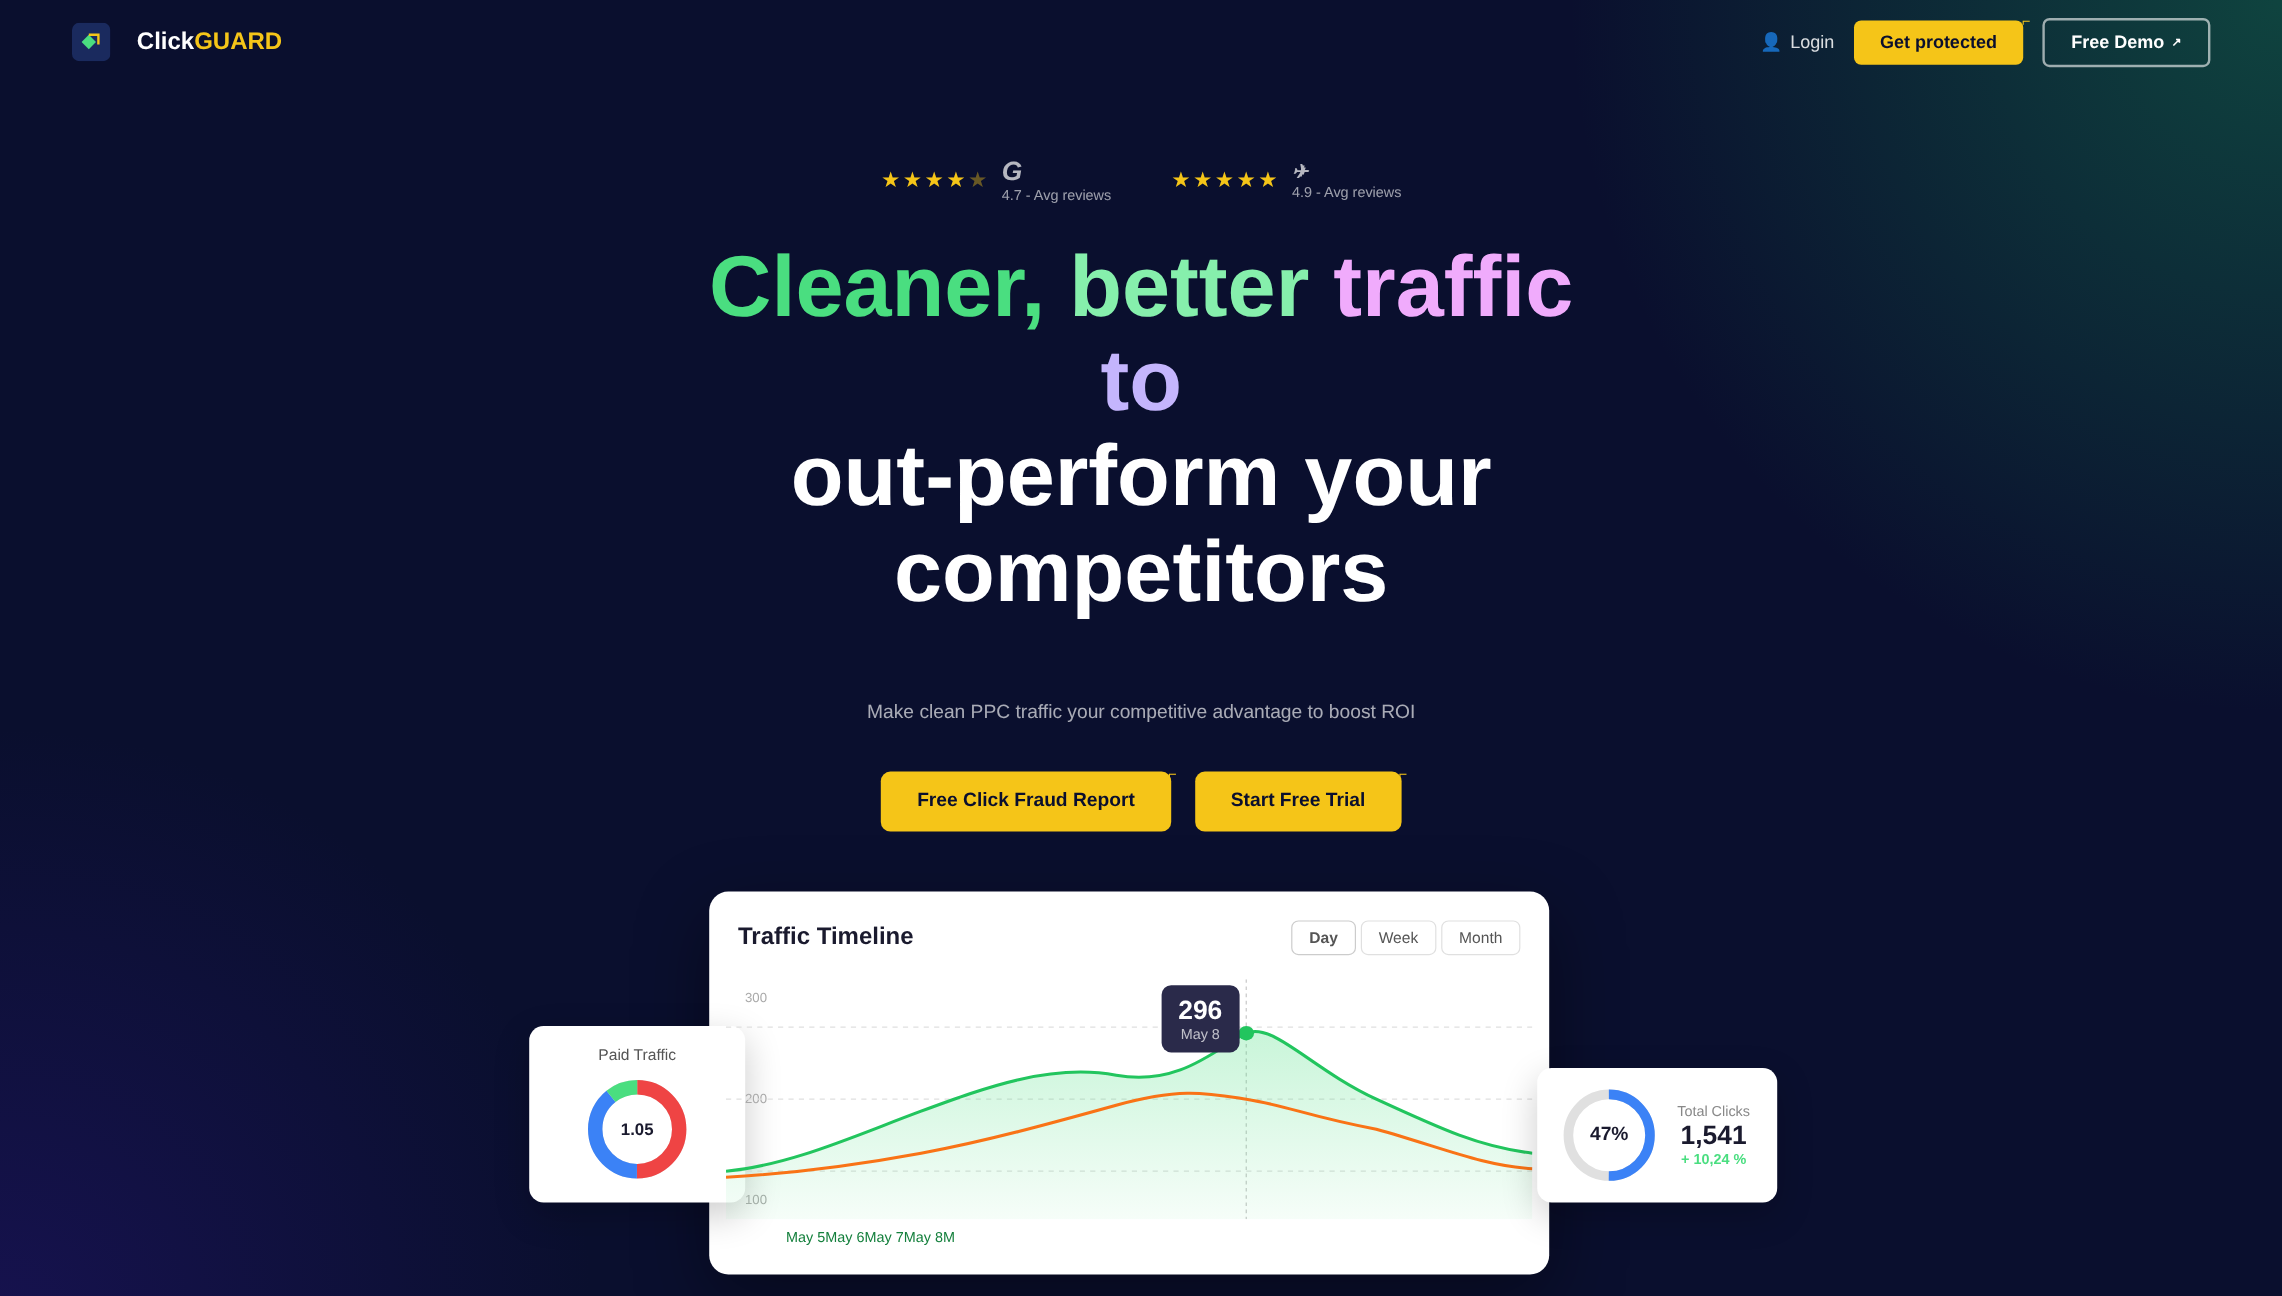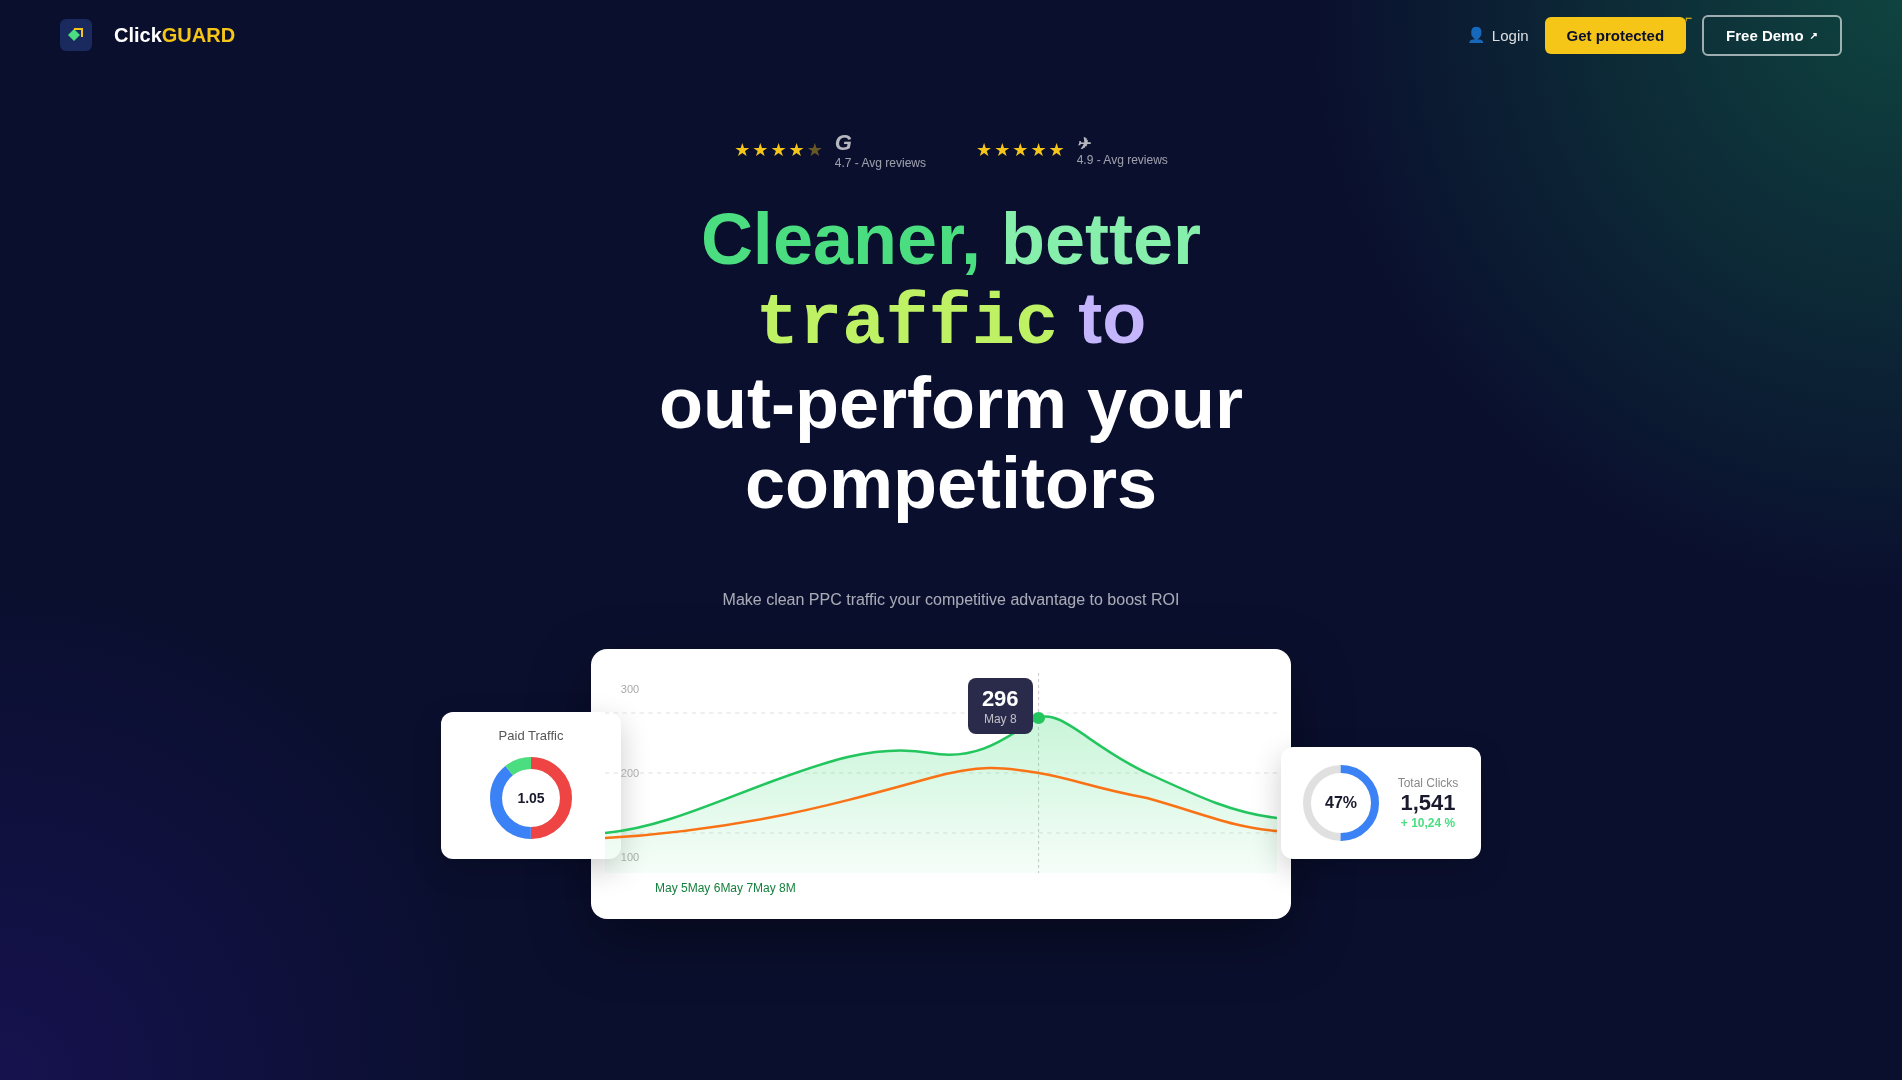--- a/index.html
+++ b/index.html
@@ -160,21 +160,21 @@
 
     .hero-heading {
       font-size: 72px;
       font-weight: 800;
       line-height: 1.1;
       margin-bottom: 20px;
       max-width: 800px;
     }
     .hero-heading .word-cleaner { color: #4ade80; }
     .hero-heading .word-better { color: #86efac; }
-    .hero-heading .word-traffic { color: #bef264; font-family: Liberation Mono, monospace; }
+    .hero-heading .word-traffic { color: #f0abfc; }
     .hero-heading .word-to { color: #c4b5fd; }
     .hero-heading .line2 { color: white; display: block; }
 
     .hero-subtitle {
       color: rgba(255,255,255,0.65);
       font-size: 16px;
       margin-bottom: 40px;
       margin-top: 48px;
     }
 
@@ -454,20 +454,24 @@
     <span class="word-better">better</span>
     <span> </span>
     <span class="word-traffic">traffic</span>
     <span> </span>
     <span class="word-to">to</span>
     <span class="line2">out-perform your competitors</span>
   </h1>
 
   <p class="hero-subtitle">Make clean PPC traffic your competitive advantage to boost ROI</p>
 
+  <div class="hero-buttons">
+    <button class="btn-fraud">Free Click Fraud Report</button>
+    <button class="btn-trial">Start Free Trial</button>
+  </div>
 
   <div class="dashboard-preview">
 
     <div class="paid-traffic-card">
       <div class="paid-traffic-title">Paid Traffic</div>
       <div class="donut-container">
         <svg viewBox="0 0 90 90" width="90" height="90">
 
           <circle cx="45" cy="45" r="35" fill="none" stroke="#e0e0e0" stroke-width="12"></circle>
 
@@ -475,20 +479,28 @@
 
           <circle cx="45" cy="45" r="35" fill="none" stroke="#3b82f6" stroke-width="12" stroke-dasharray="86 134" stroke-dashoffset="-110" transform="rotate(-90 45 45)"></circle>
 
           <circle cx="45" cy="45" r="35" fill="none" stroke="#4ade80" stroke-width="12" stroke-dasharray="24 196" stroke-dashoffset="-196" transform="rotate(-90 45 45)"></circle>
         </svg>
         <div class="donut-center">1.05</div>
       </div>
     </div>
 
     <div class="main-card">
+      <div class="card-header">
+        <span class="card-title">Traffic Timeline</span>
+        <div class="time-tabs">
+          <button class="time-tab active">Day</button>
+          <button class="time-tab">Week</button>
+          <button class="time-tab">Month</button>
+        </div>
+      </div>
 
       <div style="position:relative; display:flex; gap:10px;">
 
         <div class="y-labels" style="width:30px;">
           <span>300</span>
           <span>200</span>
           <span>100</span>
         </div>
 
         <div class="chart-area" style="flex:1; position:relative; height:200px;">

